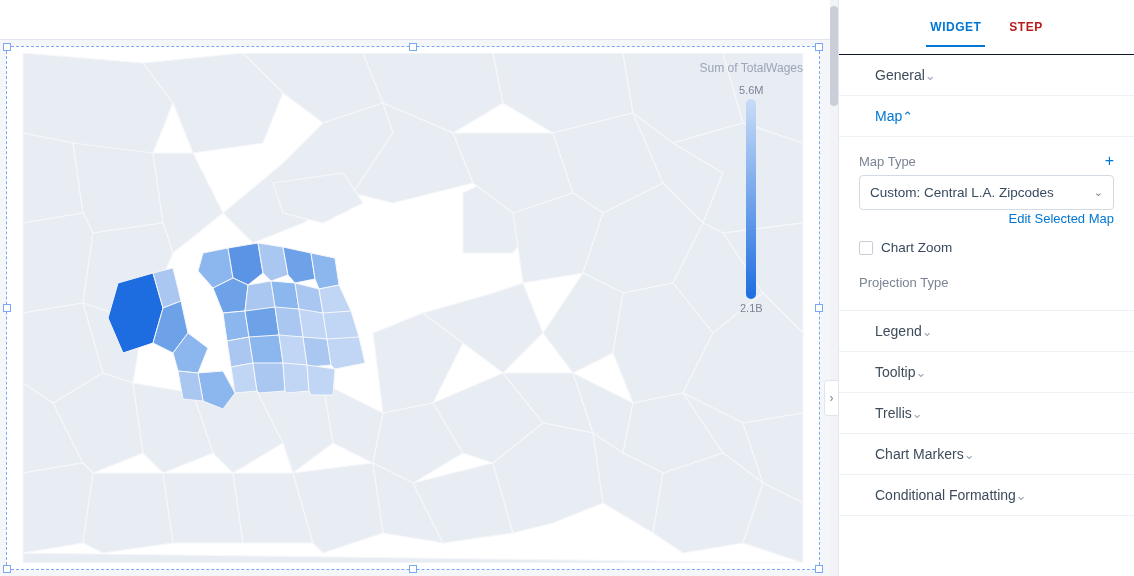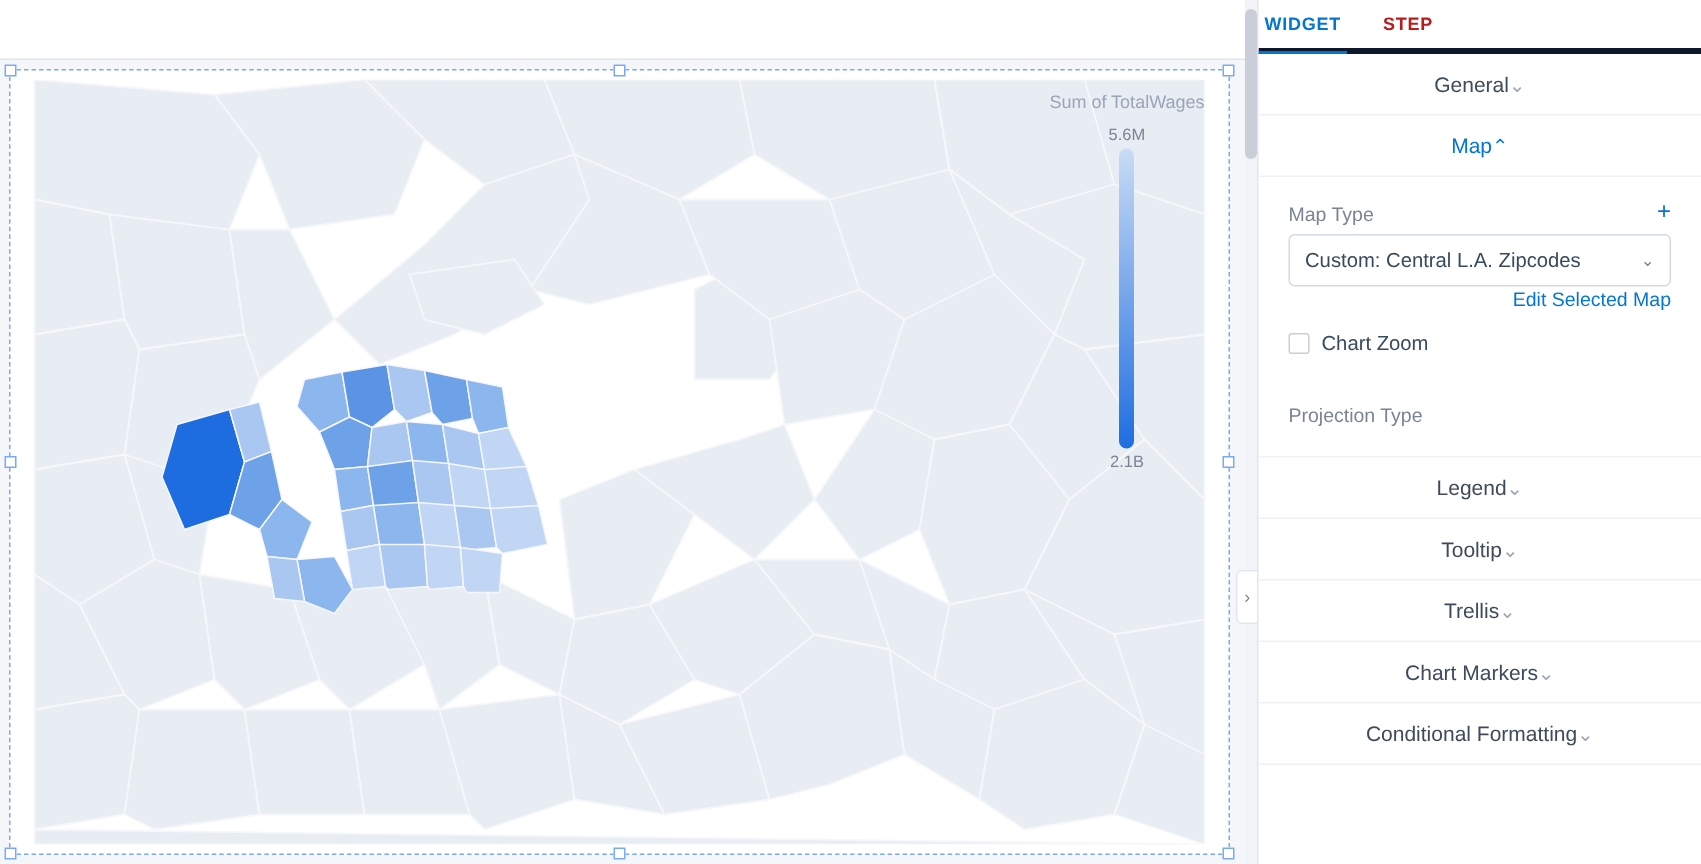--- a/index.html
+++ b/index.html
@@ -41,27 +41,27 @@
 
   .collapse-tab {
     position: absolute; right: 296px; top: 380px; width: 14px; height: 36px;
     background: #fff; border: 1px solid #e1e6ee; border-right: none;
     border-radius: 4px 0 0 4px; display: flex; align-items: center; justify-content: center;
     color: #7b8494; font-size: 12px;
   }
   .chevron-right::before { content: "›"; }
 
   .sidebar { width: 296px; background: #fff; border-left: 1px solid #e1e6ee; display: flex; flex-direction: column; overflow: hidden; }
-  .tabs { display: flex; justify-content: flex-start; border-bottom: 4px solid #0f172a; height: 36px; align-items: center; gap: 20px; }
+  .tabs { display: flex; justify-content: center; border-bottom: 1px solid #0f172a; height: 55px; align-items: center; gap: 20px; }
   .tab { font-size: 12px; letter-spacing: 0.5px; color: #b91c1c; font-weight: 600; padding: 12px 4px; position: relative; }
   .tab.active { color: #0176d3; }
   .tab.active::after { content: ""; position: absolute; left: 0; right: 0; bottom: -1px; height: 2px; background: #0176d3; }
 
   .accordion { overflow-y: auto; }
-  .acc-row { display: flex; align-items: center; justify-content: center; padding: 12px 8px; border-bottom: 1px solid #eef1f6; font-size: 14px; color: #3e4b5b; }
+  .acc-row { display: flex; align-items: center; justify-content: flex-start; padding: 12px 36px; border-bottom: 1px solid #eef1f6; font-size: 14px; color: #3e4b5b; }
   .acc-row .chev { color: #9aa5b6; font-size: 13px; }
   .acc-row.active { color: #0176d3; }
   .acc-row.active .chev { color: #0176d3; }
 
   .section-body { padding: 6px 20px 14px 20px; border-bottom: 1px solid #eef1f6; }
   .field-label-row { display: flex; align-items: center; justify-content: space-between; margin: 10px 0 6px 0; color: #7b8494; font-size: 13px; }
   .plus { color: #0176d3; font-size: 16px; line-height: 1; }
   .select { display: flex; align-items: center; justify-content: space-between; border: 1px solid #d4dae4; border-radius: 4px; padding: 9px 10px; font-size: 13.5px; color: #384a5e; }
   .select .caret { color: #7b8494; font-size: 11px; }
   .link-right { text-align: right; margin-top: 1px; font-size: 13px; color: #0176d3; }
@@ -233,21 +233,21 @@
           <span>Custom: Central L.A. Zipcodes</span>
           <span class="caret chev-down"></span>
         </div>
         <div class="link-right">Edit Selected Map</div>
 
         <div class="checkbox-row">
           <span class="checkbox"></span>
           <span>Chart Zoom</span>
         </div>
 
-        <div class="field-label-row" style="margin-top:33px;">
+        <div class="field-label-row" style="margin-top:20px;">
           <span>Projection Type</span>
         </div>
       </div>
 
       <div class="acc-row">
         <span>Legend</span>
         <span class="chev chev-down"></span>
       </div>
       <div class="acc-row">
         <span>Tooltip</span>

